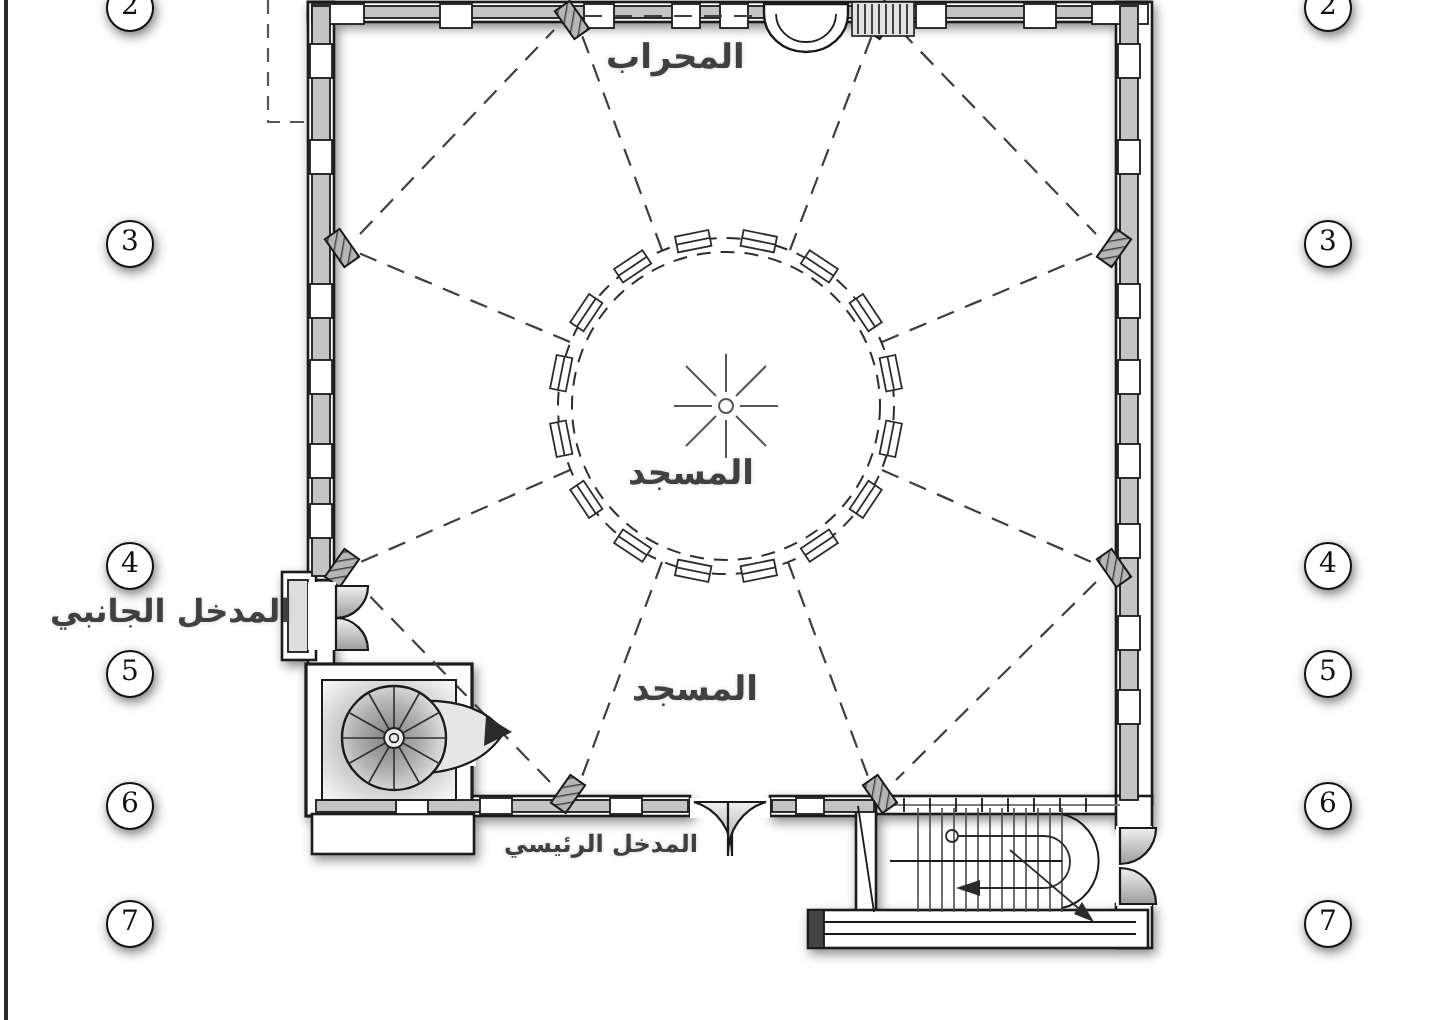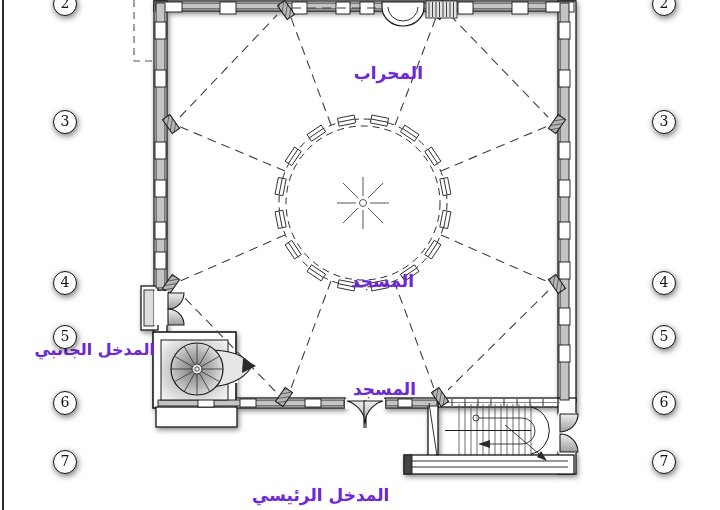--- a/index.html
+++ b/index.html
@@ -1,21 +1,21 @@
 <!DOCTYPE html>
 <html><head>
 <meta charset="utf-8">
 <style>
   html,body{margin:0;padding:0;background:#ffffff;}
   #stage{position:relative;width:720px;height:510px;overflow:hidden;background:#ffffff;
          font-family:"DejaVu Sans",sans-serif;}
   #plan-svg{position:absolute;left:0;top:0;}
-  .lbl{position:absolute;color:#6d28d9;font-weight:700;text-align:right;
+  .lbl{position:absolute;color:#404040;font-weight:700;text-align:left;
        font-family:"DejaVu Sans",sans-serif;line-height:1.1;white-space:nowrap;
-       text-shadow:0 0 2px rgba(0,0,0,0.18);margin-top:44px;}
+       text-shadow:0 0 2px rgba(0,0,0,0.18);}
   .gb{position:absolute;width:24px;height:24px;border-radius:50%;background:#fff;
       border:1.7px solid #111;box-sizing:border-box;text-align:center;
       font-family:"DejaVu Serif",serif;font-size:14px;line-height:20px;color:#111;
       box-shadow:1px 2px 6px rgba(0,0,0,0.55);}
 </style>
 </head>
 <body>
 
 <div id="stage">
 
@@ -329,21 +329,21 @@
       <line x1="505" y1="425" x2="545" y2="459"></line>
       <polygon points="541,451 547,461 537,457" fill="#2a2a2a" stroke="none"></polygon>
     </g>
   </g>
 </svg>
 
 <div class="lbl" style="left:303px;top:20px;width:120px;font-size:17px;">المحراب</div>
 <div class="lbl" style="left:314px;top:228px;width:100px;font-size:17px;">المسجد</div>
 <div class="lbl" style="left:25px;top:297px;width:130px;font-size:16px;">المدخل الجانبي</div>
 <div class="lbl" style="left:316px;top:336px;width:100px;font-size:17px;">المسجد</div>
-<div class="lbl" style="left:252px;top:442px;width:136px;font-size:17px;">المدخل الرئيسي</div>
+<div class="lbl" style="left:252px;top:416px;width:136px;font-size:12px;">المدخل الرئيسي</div>
 
 <div class="gb" style="left:53px;top:-8px;">2</div>
 <div class="gb" style="left:53px;top:110px;">3</div>
 <div class="gb" style="left:53px;top:271px;">4</div>
 <div class="gb" style="left:53px;top:325px;">5</div>
 <div class="gb" style="left:53px;top:391px;">6</div>
 <div class="gb" style="left:53px;top:450px;">7</div>
 <div class="gb" style="left:652px;top:-8px;">2</div>
 <div class="gb" style="left:652px;top:110px;">3</div>
 <div class="gb" style="left:652px;top:271px;">4</div>

